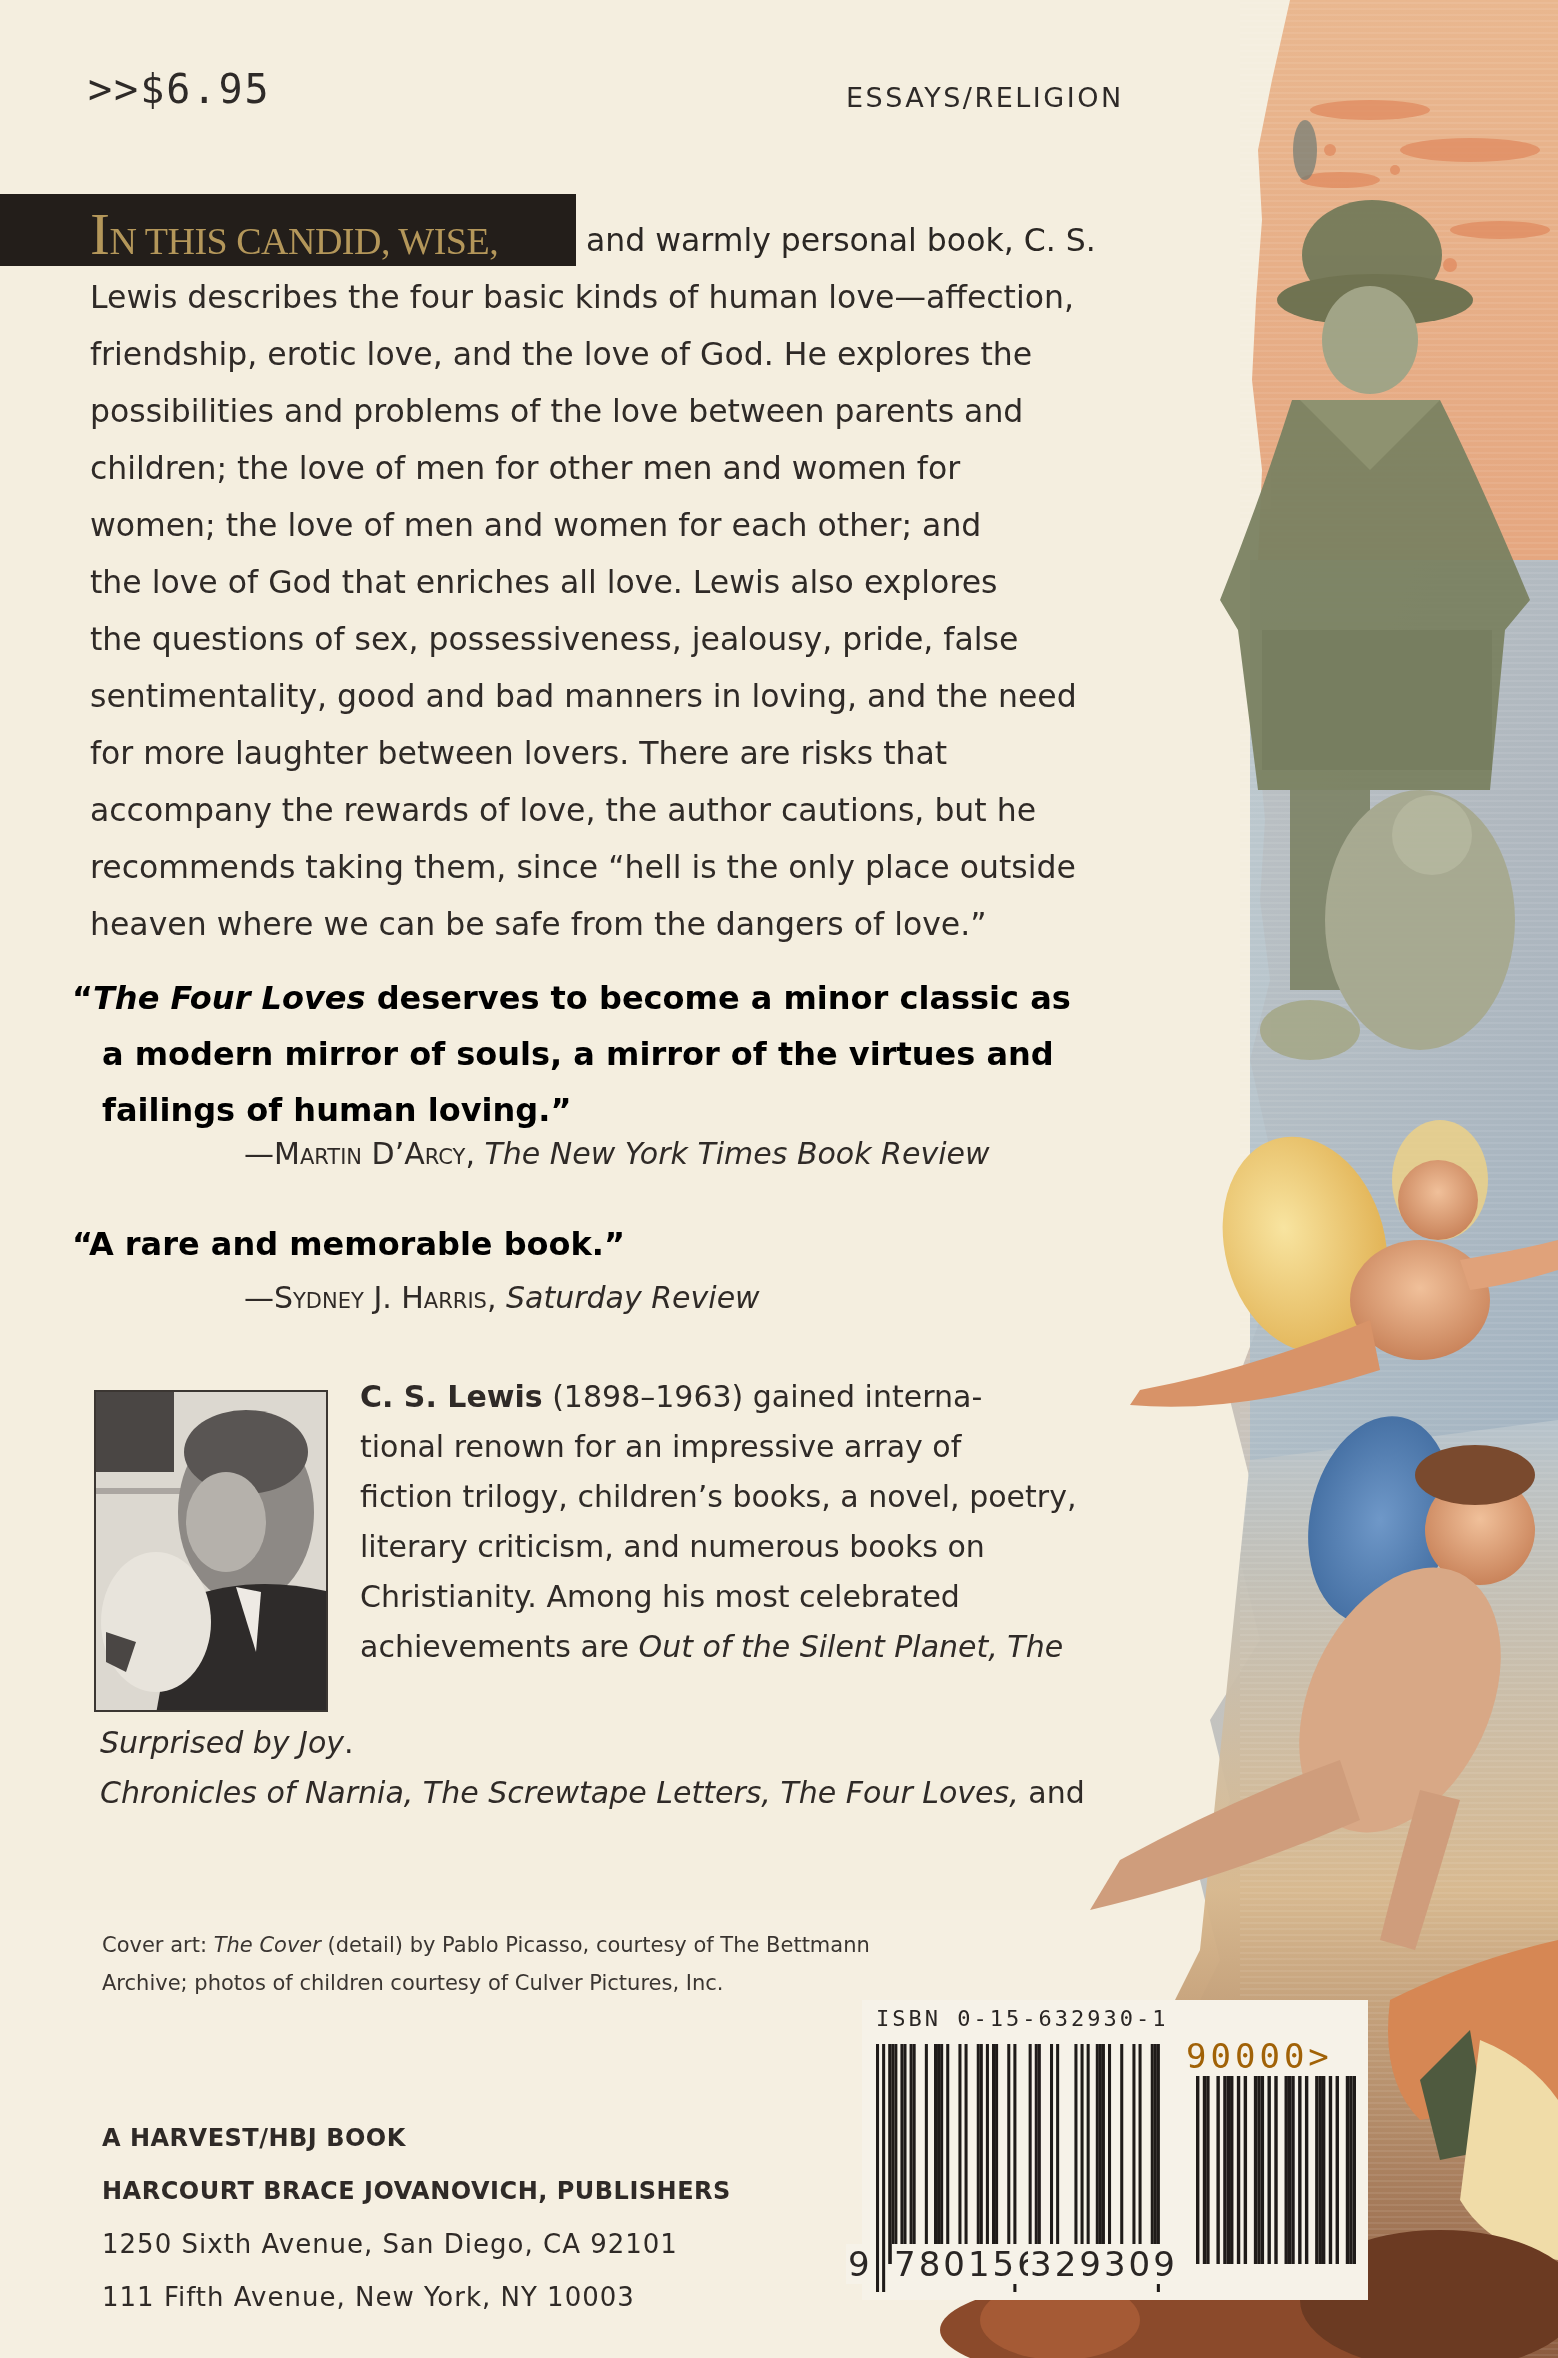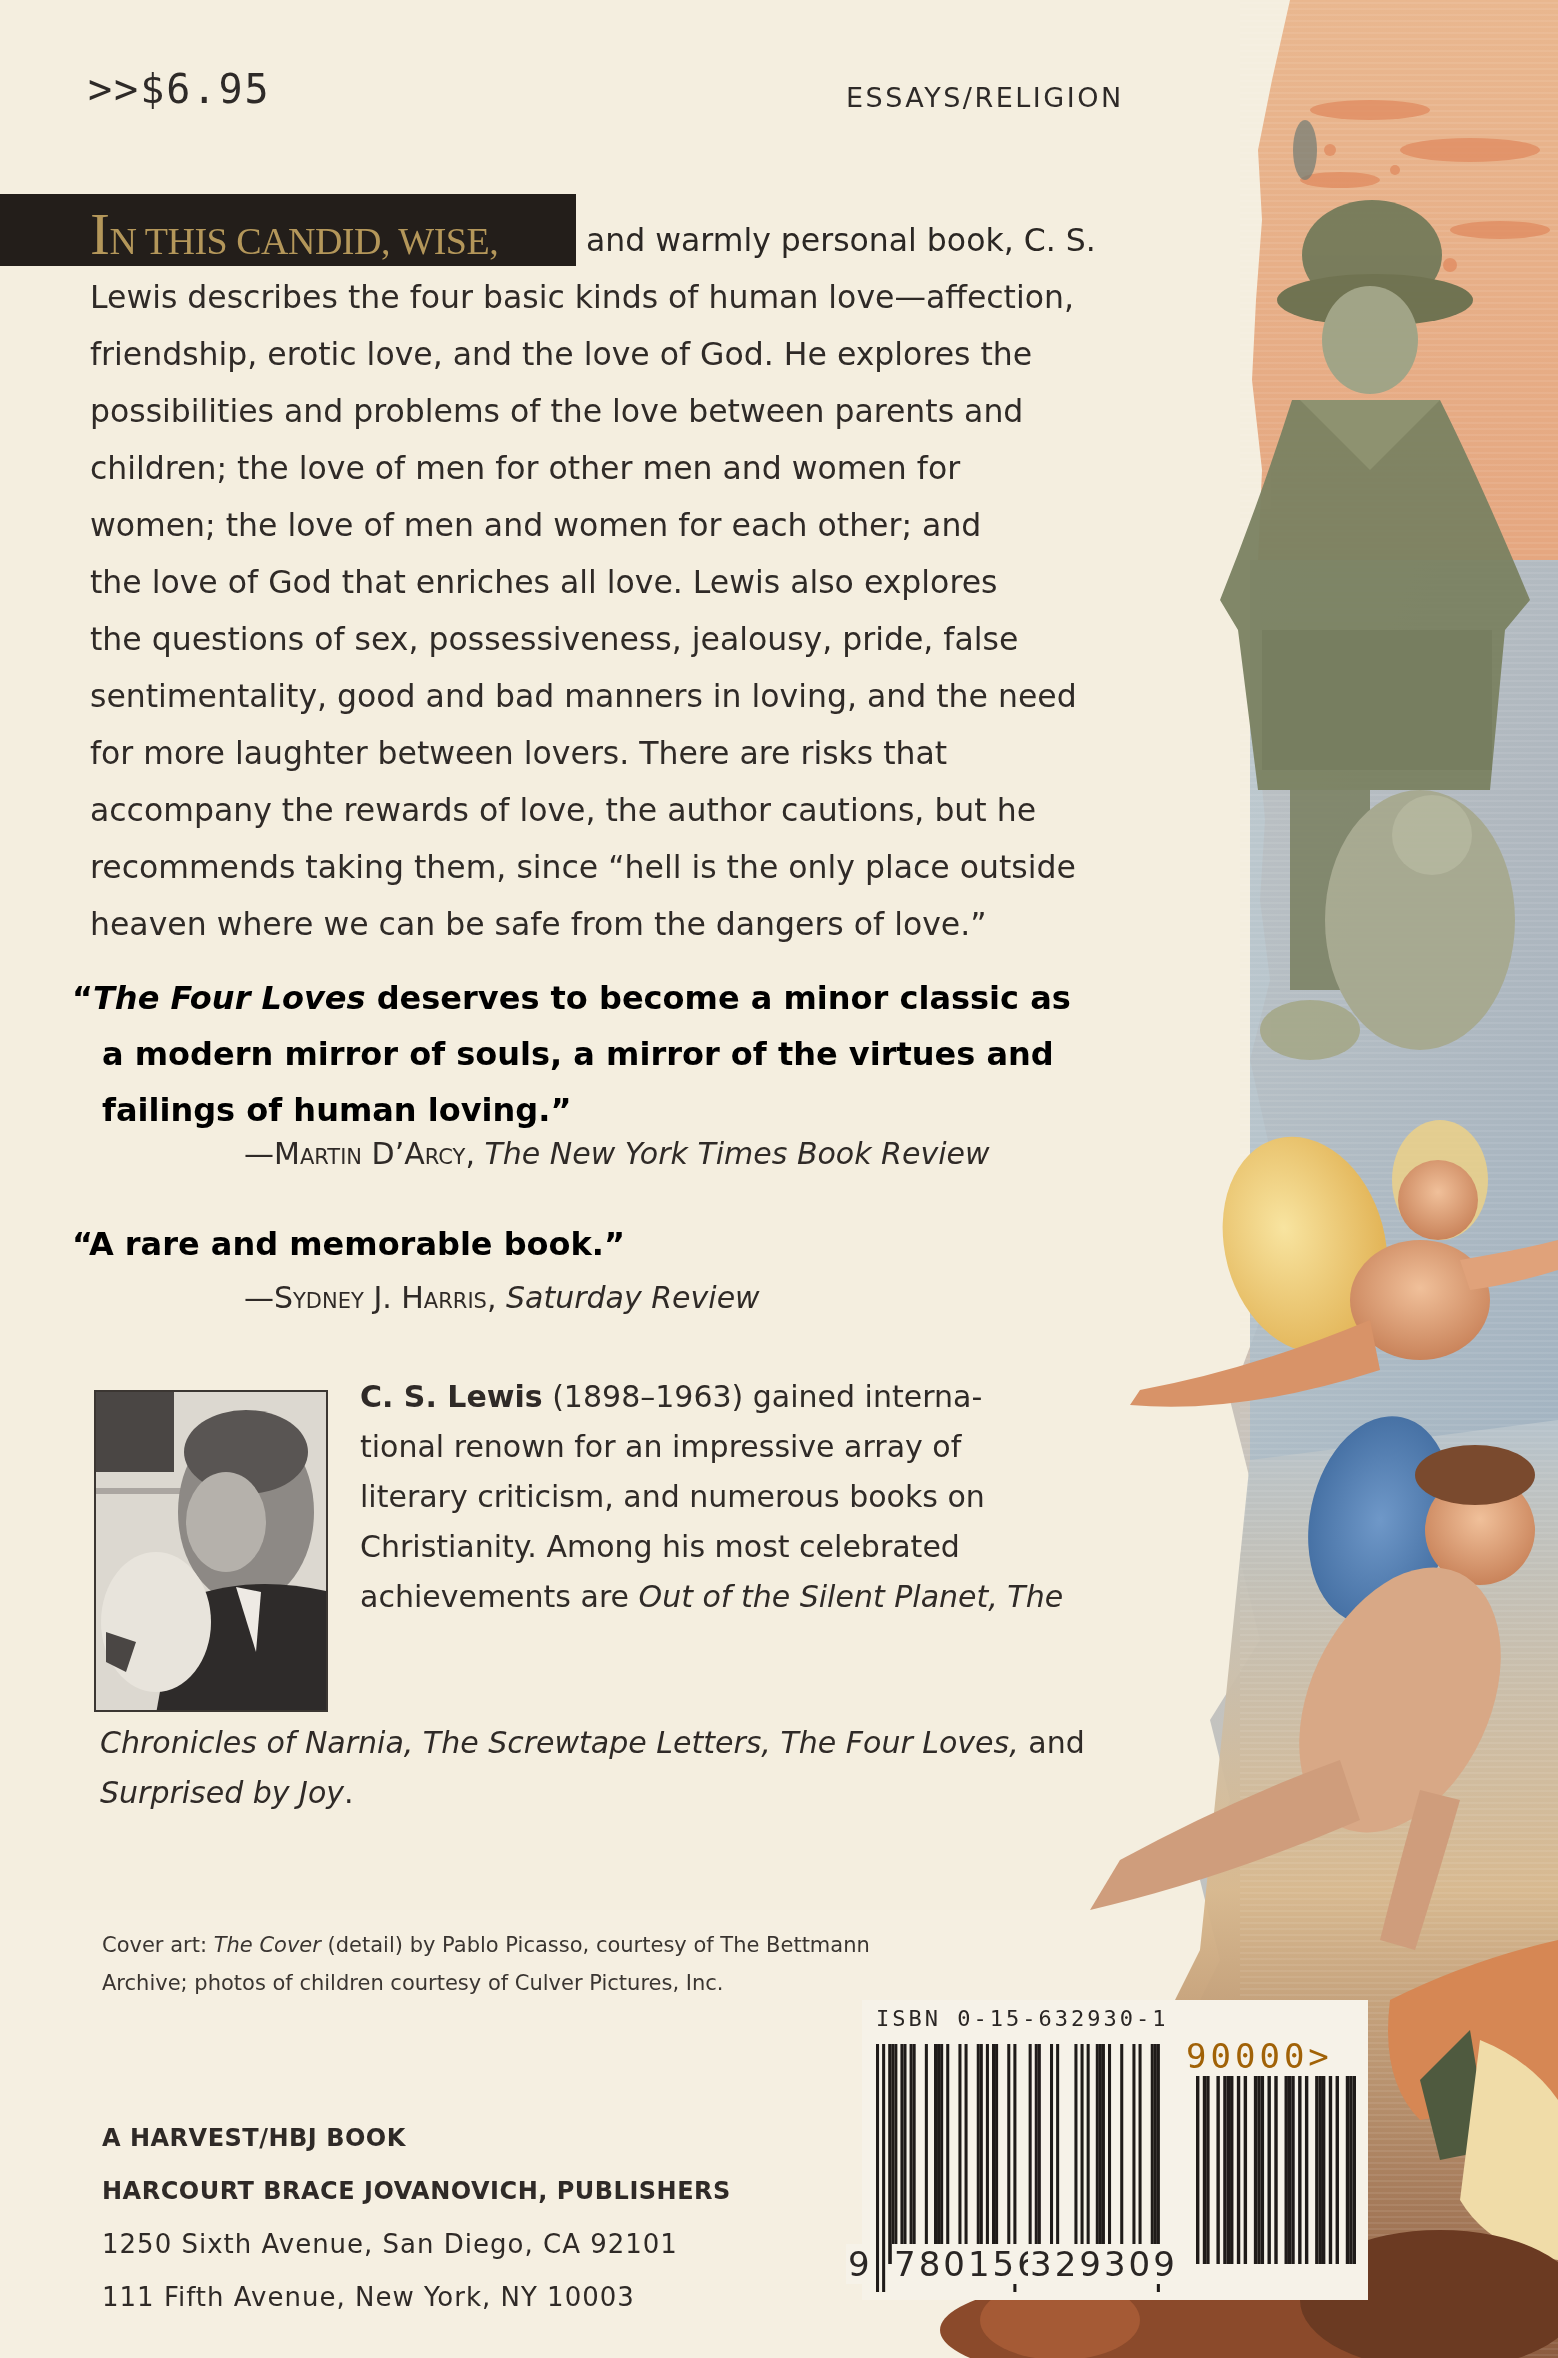--- a/index.html
+++ b/index.html
@@ -241,27 +241,28 @@
       <path d="M80 210 Q150 180 234 200 L234 322 L60 322 Z" fill="#2e2b2a"></path>
       <path d="M140 195 L165 200 L160 260 Z" fill="#eeeae4"></path>
       <ellipse cx="60" cy="230" rx="55" ry="70" fill="#e8e4dc"></ellipse>
       <path d="M10 240 L40 250 L30 280 L10 270 Z" fill="#4a4644"></path>
     </svg>
   </div>
 
   <div class="bio">
     <span class="line"><strong>C. S. Lewis</strong><span> (1898–1963) gained interna-</span></span>
     <span class="line">tional renown for an impressive array of</span>
+    <span class="line">fiction trilogy, children’s books, a novel, poetry,</span>
     <span class="line">literary criticism, and numerous books on</span>
     <span class="line">Christianity.  Among his most celebrated</span>
     <span class="line"><span>achievements are </span><em>Out of the Silent Planet, The</em></span>
   </div>
   <div class="bio-tail">
+    <span class="line"><em>Surprised by Joy</em><span>.</span></span>
     <span class="line"><em>Chronicles of Narnia, The Screwtape Letters, The Four Loves,</em><span> and</span></span>
-    <span class="line"><em>Surprised by Joy</em><span>.</span></span>
   </div>
 
   <div class="credits">
     <span class="line"><span>Cover art: </span><em>The Cover</em><span> (detail) by Pablo Picasso, courtesy of The Bettmann</span></span>
     <span class="line">Archive; photos of children courtesy of Culver Pictures, Inc.</span>
   </div>
 
   <div class="publisher">
     <span class="imprint">A HARVEST/HBJ BOOK</span>
     <span class="imprint">HARCOURT BRACE JOVANOVICH, PUBLISHERS</span>

